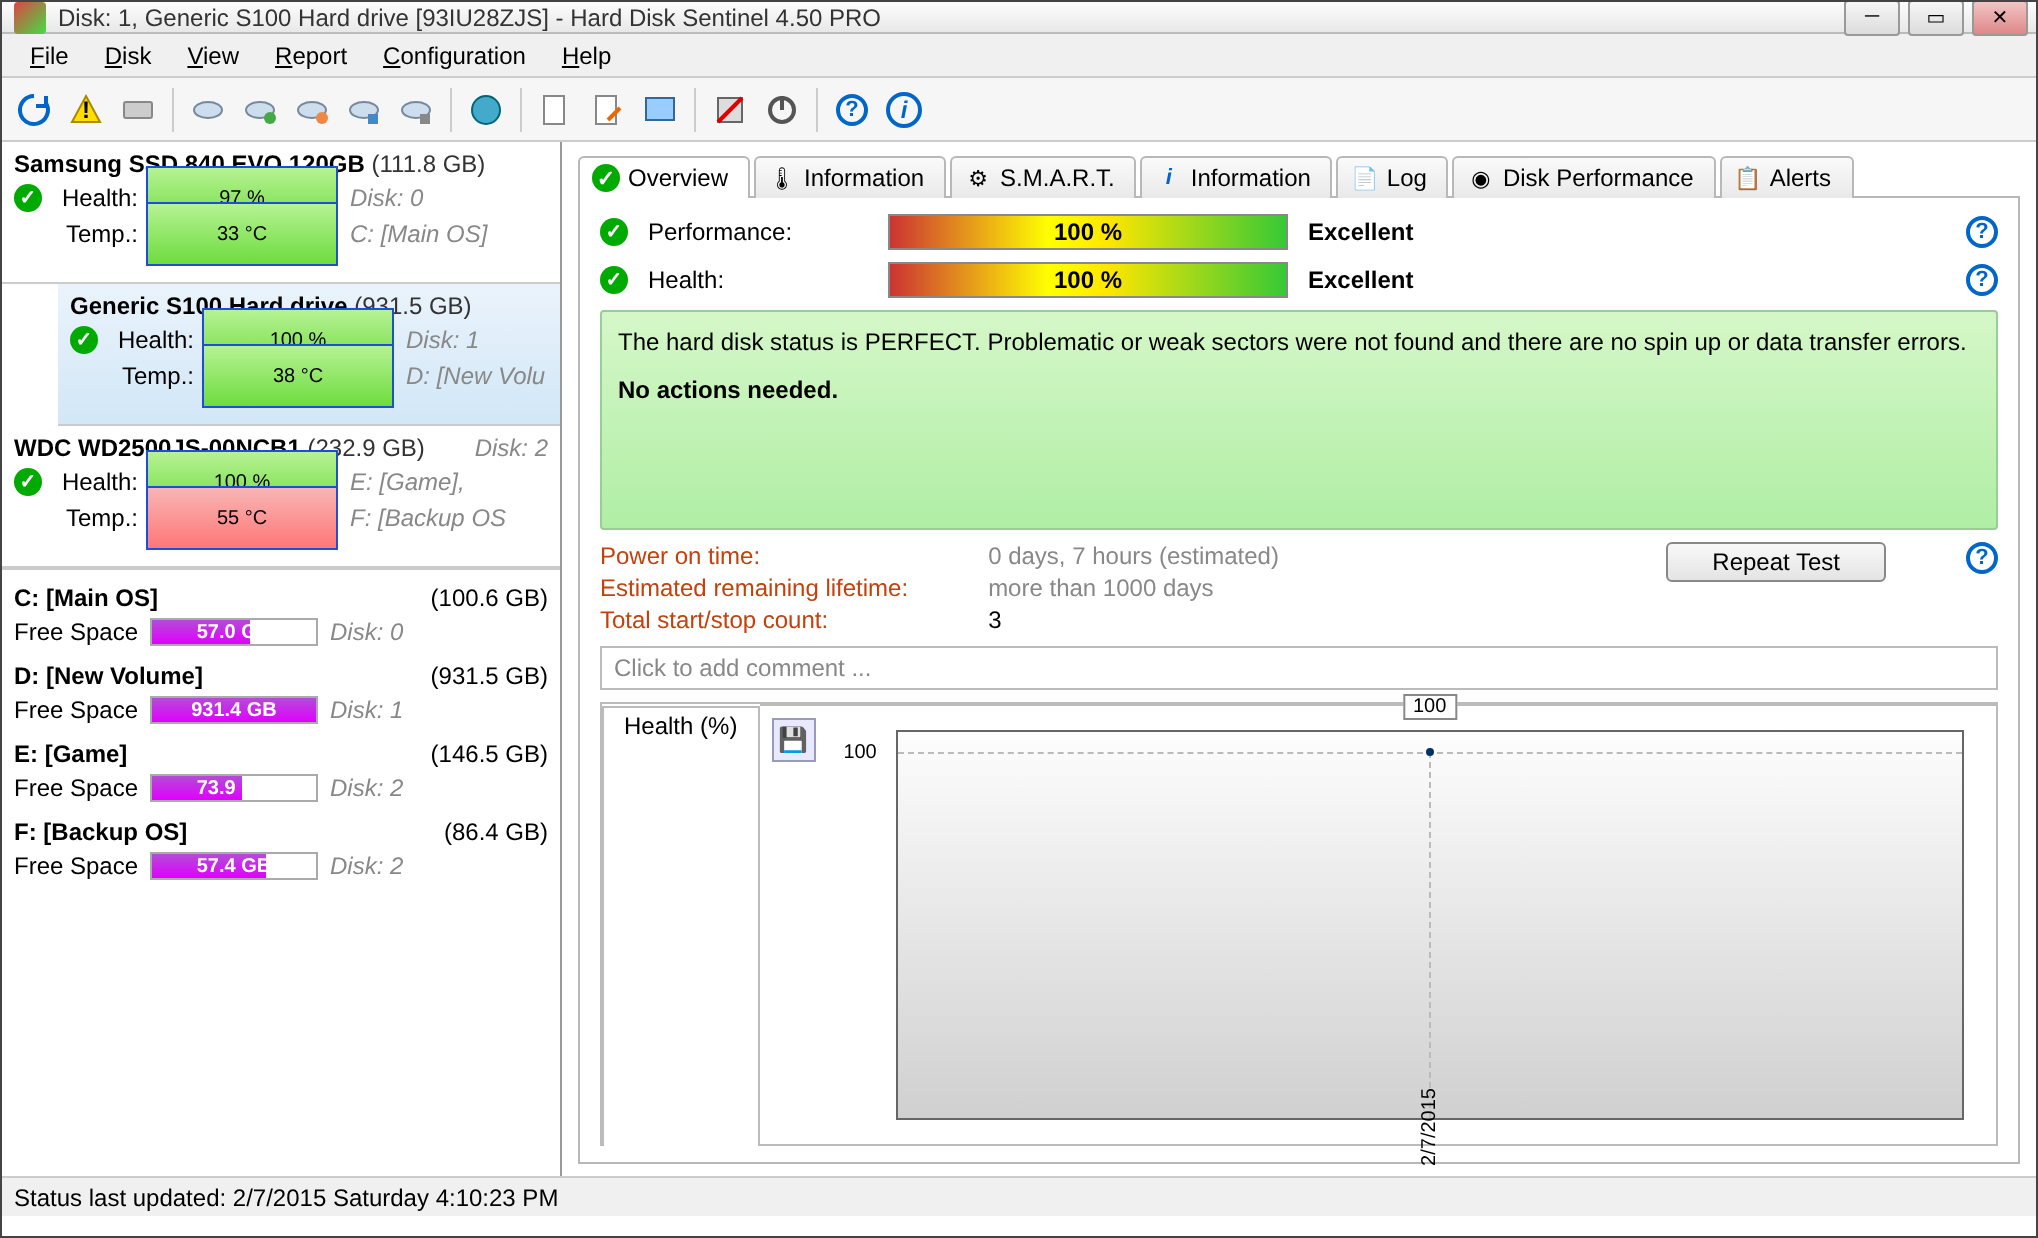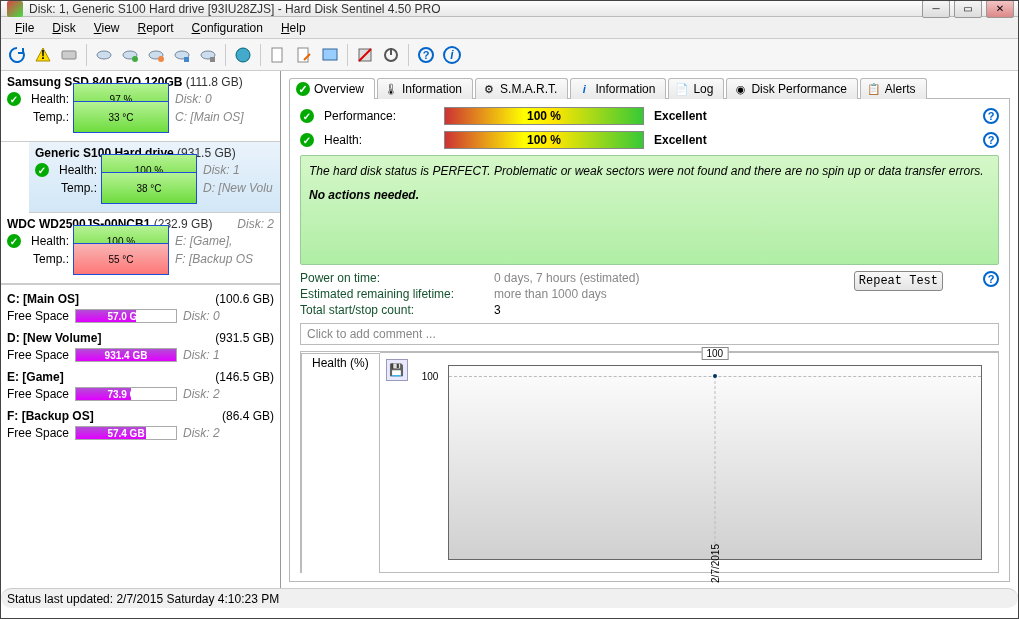--- a/index.html
+++ b/index.html
@@ -10,21 +10,21 @@
 .titlebar .win-btns { display: flex; gap: 4px; margin-right: 4px; }
 .titlebar .win-btn { width: 28px; height: 18px; background: linear-gradient(#f6f6f6,#dcdcdc); border: 1px solid #999; border-radius: 2px; display:flex;align-items:center;justify-content:center; font-size:10px; }
 .titlebar .win-btn.close { background: linear-gradient(#f3c4c4,#d88); }
 .menubar { height: 22px; display:flex; align-items:center; padding: 0 6px; gap: 2px; background:#f0f0f0; border-bottom:1px solid #ccc;}
 .menubar .menu-item { padding: 2px 8px; cursor: default; }
 .menubar .menu-item u { text-decoration: underline; }
 .toolbar { height: 32px; background:#f6f6f6; border-bottom:1px solid #ccc; display:flex; align-items:center; padding: 0 4px; gap:2px; }
 .toolbar .tb-sep { width:1px; height:22px; background:#ccc; margin:0 3px; }
 .toolbar .tb-btn { width:24px; height:24px; display:flex; align-items:center; justify-content:center; border-radius:3px; }
 .content { display:flex; height: calc(619px - 28px - 22px - 32px - 20px); }
-.statusbar { height: 20px; border-top:1px solid #ccc; background:#f0f0f0; display:flex; align-items:center; padding:0 6px; font-size:11px;border-radius:10px;}
+.statusbar { height: 20px; border-top:1px solid #ccc; background:#f0f0f0; display:flex; align-items:center; padding:0 6px; font-size:11px;}
 
 .sidebar { width: 280px; border-right:1px solid #999; overflow:hidden; display:flex; flex-direction:column; }
 .disk-box { border-bottom:1px solid #ccc; padding:4px 6px 16px 6px; }
 .disk-box.selected { background: linear-gradient(#eaf3fb, #d2e7f7); margin-left: 28px; }
 .disk-title { display:flex; justify-content:space-between; margin-bottom:2px; }
 .disk-title b { font-weight:700; }
 .disk-title .sz { color:#333; }
 .disk-title .idx { color:#888; font-style: italic; }
 .disk-row { display:flex; align-items:center; height:16px; margin-top:2px;}
 .disk-row .ok-icon{width:14px;height:14px;margin-right:6px;}
@@ -32,46 +32,46 @@
 .disk-row .bar{width:96px;height:32px;border:1px solid #1d4ed8;position:relative;margin-right:6px;}
 .disk-row .drv{color:#888; font-style: italic;}
 .bar .fill{position:absolute;inset:0;}
 .bar .txt{position:absolute;inset:0;display:flex;align-items:center;justify-content:center;font-size:10px;}
 .vol-section { border-top:1px solid #ccc; padding-top:4px;}
 .vol-box { padding:3px 6px 4px 6px; }
 .vol-title { display:flex; justify-content:space-between; }
 .vol-title b{font-weight:700;}
 .vol-row { display:flex; align-items:center; height:16px; margin-top:2px;}
 .vol-row .lbl{width:68px;}
-.vol-row .bar{width:102px;height:14px;border:1px solid #aaa;position:relative;margin-right:6px;padding-left:48px;}
+.vol-row .bar{width:84px;height:14px;border:1px solid #aaa;position:relative;margin-right:6px;padding-left:48px;}
 .vol-row .drv{color:#888; font-style: italic;}
 .vol-row .bar .fill{background:linear-gradient(#b44cd6,#e000ff);}
 .vol-row .bar .txt{color:#fff;font-weight:700;}
 
 .main { flex:1; padding:6px 8px 6px 8px; display:flex; flex-direction:column; overflow:hidden;}
 .tabs { display:flex; gap:2px; }
 .tab { border:1px solid #b8b8b8; border-bottom:none; padding:3px 10px 3px 6px; background:linear-gradient(#fafafa,#e9e9e9); display:flex; align-items:center; gap:4px; border-radius:3px 3px 0 0; position:relative; bottom:-1px; }
 .tab.active { background:#fff; z-index:2;}
 .tab .ti{width:14px;height:14px;display:flex;align-items:center;justify-content:center;font-size:11px;}
 .panel { border:1px solid #b8b8b8; flex:1; padding:8px 10px 8px 10px; display:flex; flex-direction:column; gap:6px; background:#fff;}
 .metric-row{display:flex; align-items:center; gap:10px;}
 .metric-row .lbl{width:110px;display:flex;align-items:center;gap:6px;}
 .metric-row .bigbar{width:200px;height:18px;border:1px solid #888;position:relative;}
 .metric-row .bigbar .fill{position:absolute;inset:0;background:linear-gradient(90deg,#c33,#ff0 40%,#ffe600 55%,#36c936);}
 .metric-row .bigbar .txt{position:absolute;inset:0;display:flex;align-items:center;justify-content:center;font-weight:700;}
 .metric-row .verdict{font-weight:700;}
 .metric-row .help{margin-left:auto;}
-.status-box{background:linear-gradient(#d5f7c8,#b0eea5);border:1px solid #9c9;padding:8px;border-radius:2px; min-height:110px;font-style:italic;}
+.status-box{background:linear-gradient(#d5f7c8,#b0eea5);border:1px solid #9c9;padding:8px;border-radius:2px; min-height:110px;}
 .status-box p{margin-bottom:10px;}
 .stats{display:flex; gap:40px; align-items:flex-start;}
 .stats .col{display:flex;flex-direction:column;gap:2px;}
-.stats .k{color:#14532d;}
+.stats .k{color:#c2410c;}
 .stats .v{color:#888;}
 .stats .v.strong{color:#000;}
-.repeat-btn{margin-left:auto; background:linear-gradient(#f8f8f8,#e4e4e4); border:1px solid #888; border-radius:3px; padding:2px 4px;font-family:Liberation Mono, monospace;}
+.repeat-btn{margin-left:auto; background:linear-gradient(#f8f8f8,#e4e4e4); border:1px solid #888; border-radius:3px; padding:2px 22px;}
 .comment{border:1px solid #bbb;padding:3px 6px;color:#888;}
 .chart-box{border:1px solid #bbb;flex:1;display:flex;flex-direction:row;}
 .chart-tabs{display:flex;}
 .chart-tab{border:1px solid #bbb;border-bottom:none;padding:2px 10px;background:#fff;position:relative;top:1px;}
 .chart-body{flex:1;border-top:1px solid #bbb;display:flex;padding:6px 10px 6px 6px;}
 .chart-body .save-icon{width:22px;height:22px;border:1px solid #99b;background:#e8e8ff;display:flex;align-items:center;justify-content:center;font-size:12px;}
 .chart-area{flex:1;margin-left:10px;position:relative;}
 .plot{position:absolute;left:30px;right:6px;top:6px;bottom:6px;border:1px solid #666;background:linear-gradient(#fdfdfd,#d0d0d0);}
 .plot .hgrid{position:absolute;left:0;right:0;top:10px;border-top:1px dashed #bbb;}
 .plot .pt{position:absolute;left:50%;top:10px;width:4px;height:4px;background:#036;border-radius:50%;transform:translate(-50%,-50%);}

